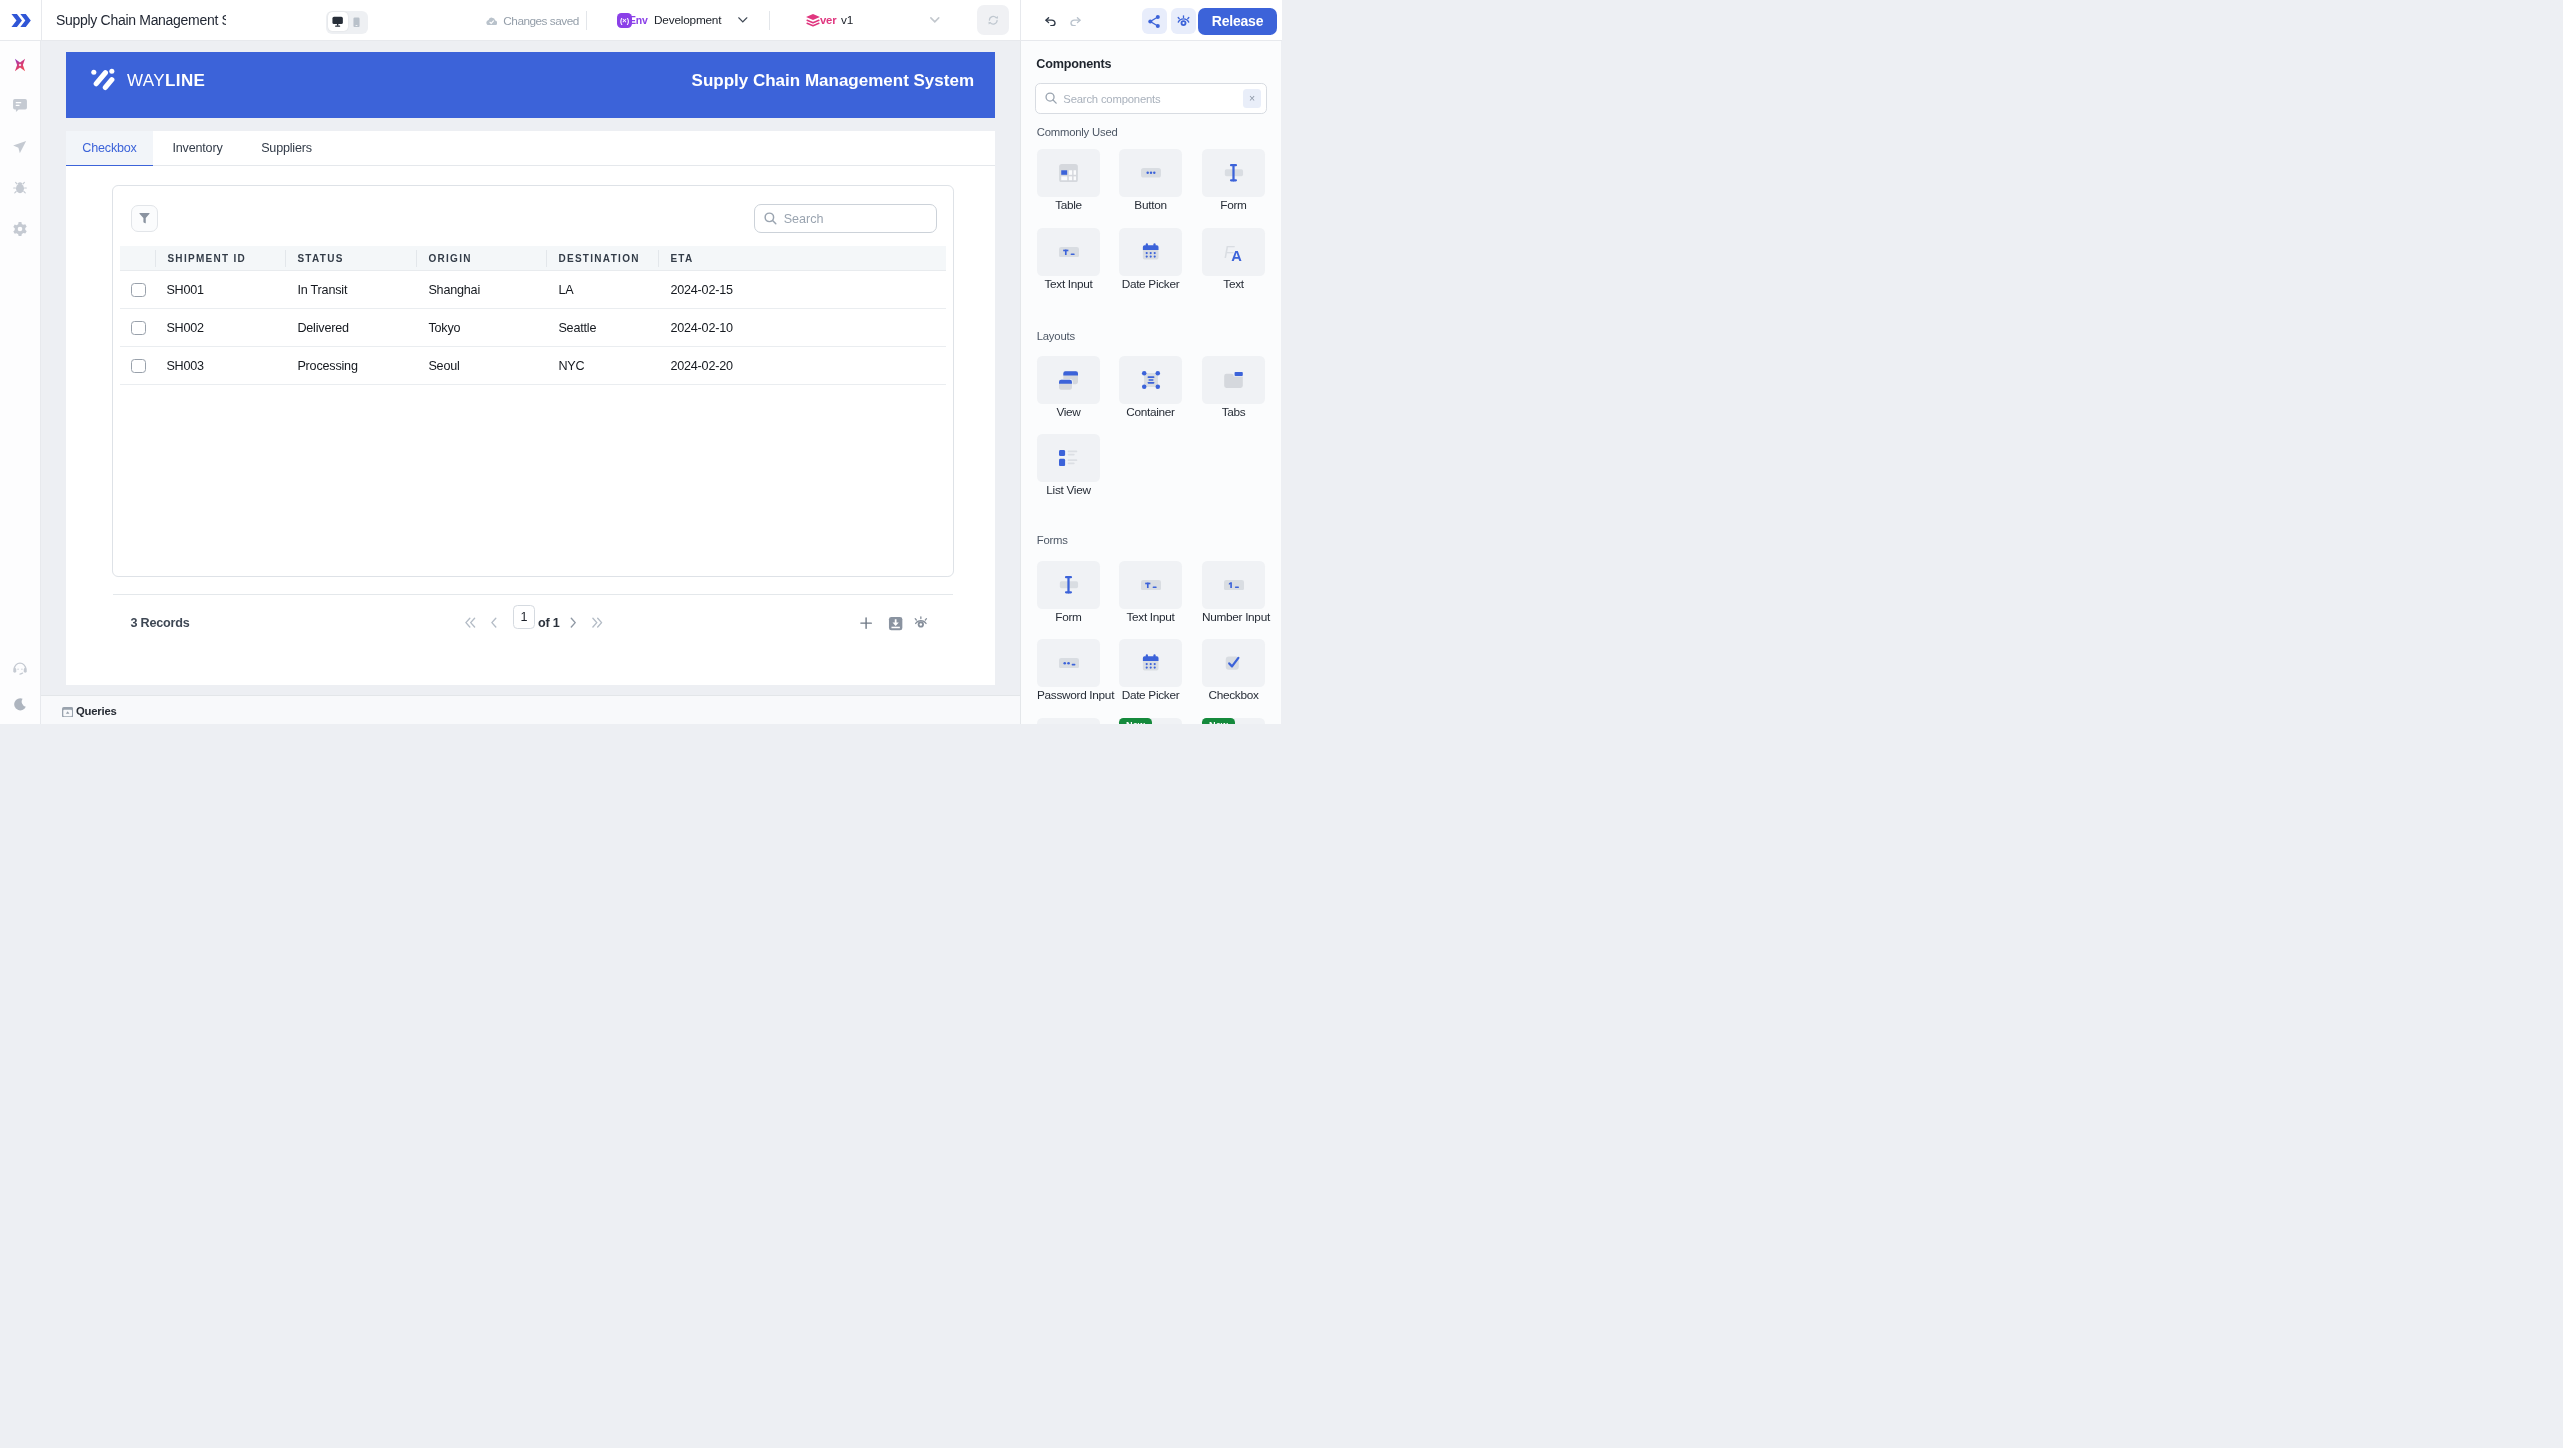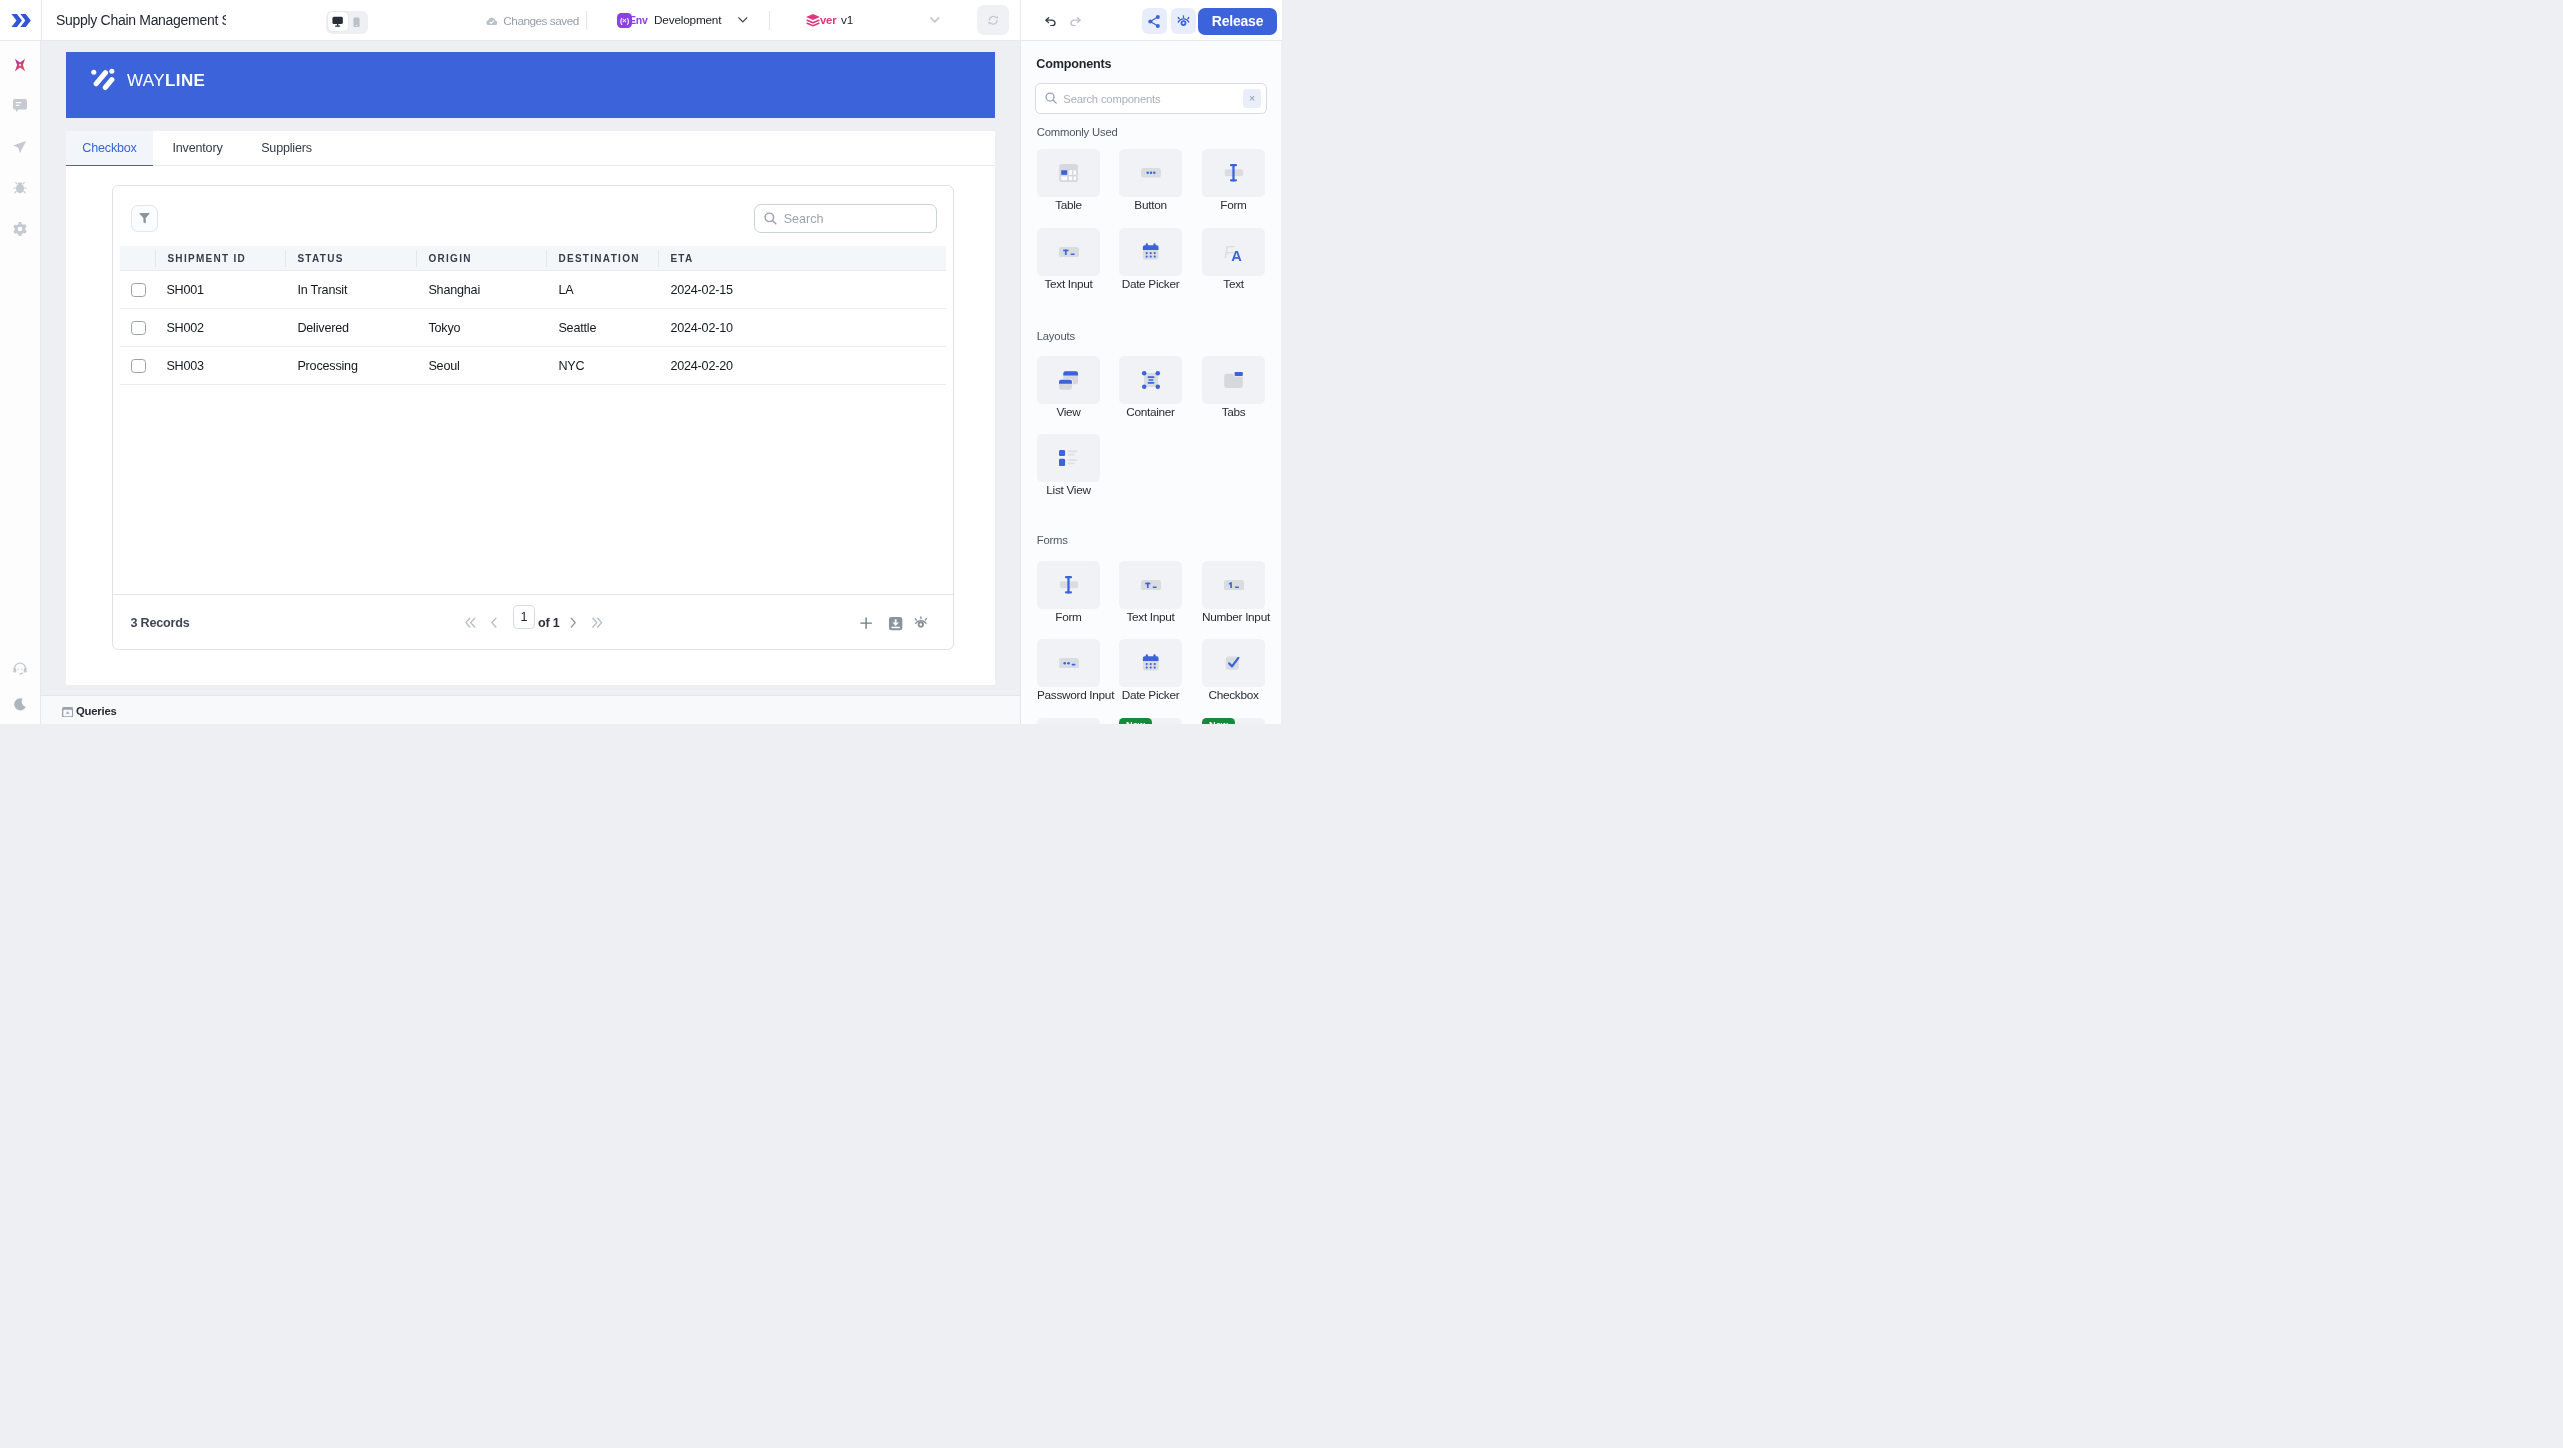--- a/index.html
+++ b/index.html
@@ -33,21 +33,21 @@
   #wayline { position:absolute; left:61px; top:0; height:66px; line-height:57px; color:#fff; font-size:17px; letter-spacing:0.4px; }
   #wayline b { font-weight:700; }
   #wayline span { font-weight:300; }
   #apphdtitle { position:absolute; right:21px; top:0; height:66px; line-height:58px; color:#fff; font-size:17px; font-weight:700; letter-spacing:0px; }
   #tabs { position:absolute; left:66px; top:131px; width:929px; height:35px; background:#ffffff; border-bottom:0.9px solid #e5e8ec; }
   .tab { position:absolute; top:0; height:35px; text-align:center; line-height:35px; font-size:12.6px; letter-spacing:-0.2px; color:#333c49; }
   .tab.active { background:#f2f5f9; color:#3c63d9; border-bottom:1.7px solid #3c63d9; }
   #content { position:absolute; left:66px; top:166px; width:929px; height:519px; background:#ffffff; }
 
   
-  #tcard { position:absolute; left:112px; top:185px; width:842px; height:465px; background:#fff; border:0.9px solid #dee2e7; border-radius:6.1px; }
+  #tcard { position:absolute; left:112px; top:185px; width:842px; height:392px; background:#fff; border:0.9px solid #dee2e7; border-radius:6.1px; }
   #filterbtn { position:absolute; left:18.3px; top:19px; width:27px; height:27px; background:#fbfcfd; border:0.9px solid #e2e5e9; border-radius:7px; display:flex; align-items:center; justify-content:center; }
   #tsearch { position:absolute; left:641px; top:18.3px; width:183px; height:29px; border:0.9px solid #ccd2d9; border-radius:7px; display:flex; align-items:center; padding-left:8.7px; gap:7px; color:#9aa4b0; font-size:12.6px; }
   #thead { position:absolute; left:7.4px; top:60px; width:826px; height:25px; background:#f4f7f9; border-bottom:0.9px solid #e8ebee; }
   .th { position:absolute; top:0; line-height:25px; font-size:10px; font-weight:700; letter-spacing:1.3px; color:#333c48; }
   .colline { position:absolute; top:3.5px; bottom:3.5px; width:0.9px; background:#e3e7eb; }
   .trow { position:absolute; left:7.4px; width:826px; height:38px; border-bottom:0.9px solid #eaedf0; }
   .td { position:absolute; top:0; line-height:38px; font-size:12.6px; color:#15191f; letter-spacing:-0.2px; }
   .cb { position:absolute; left:11px; top:11.8px; width:14.4px; height:14.4px; border:1.3px solid #99a1ab; border-radius:3.5px; background:#fff; }
   #tfoot { position:absolute; left:0; right:0; top:408px; height:56px; border-top:0.9px solid #e4e8eb; }
 
@@ -209,20 +209,21 @@
 <div id="bluehdr">
   <svg class="abs" style="left:24.4px; top:13px;" width="28" height="27" viewBox="0 0 32 31">
     <g fill="#ffffff">
         <circle cx="4.3" cy="8.3" r="2.9"></circle>
         <circle cx="25" cy="7.2" r="2.9"></circle>
         <rect x="1.2" y="12.2" width="22.3" height="5.9" rx="2.95" transform="rotate(-50 12.35 15.15)"></rect>
         <rect x="12.5" y="18.4" width="17.5" height="5.9" rx="2.95" transform="rotate(-50 21.2 21.3)"></rect>
       </g>
   </svg>
   <div id="wayline"><span>WAY</span><b>LINE</b></div>
+  <div id="apphdtitle">Supply Chain Management System</div>
 </div>
 
 <div id="tabs">
   <div class="tab active" style="left:0; width:87px;">Checkbox</div>
   <div class="tab" style="left:87px; width:89px;">Inventory</div>
   <div class="tab" style="left:176px; width:89px;">Suppliers</div>
 </div>
 
 <div id="content"></div>
 

